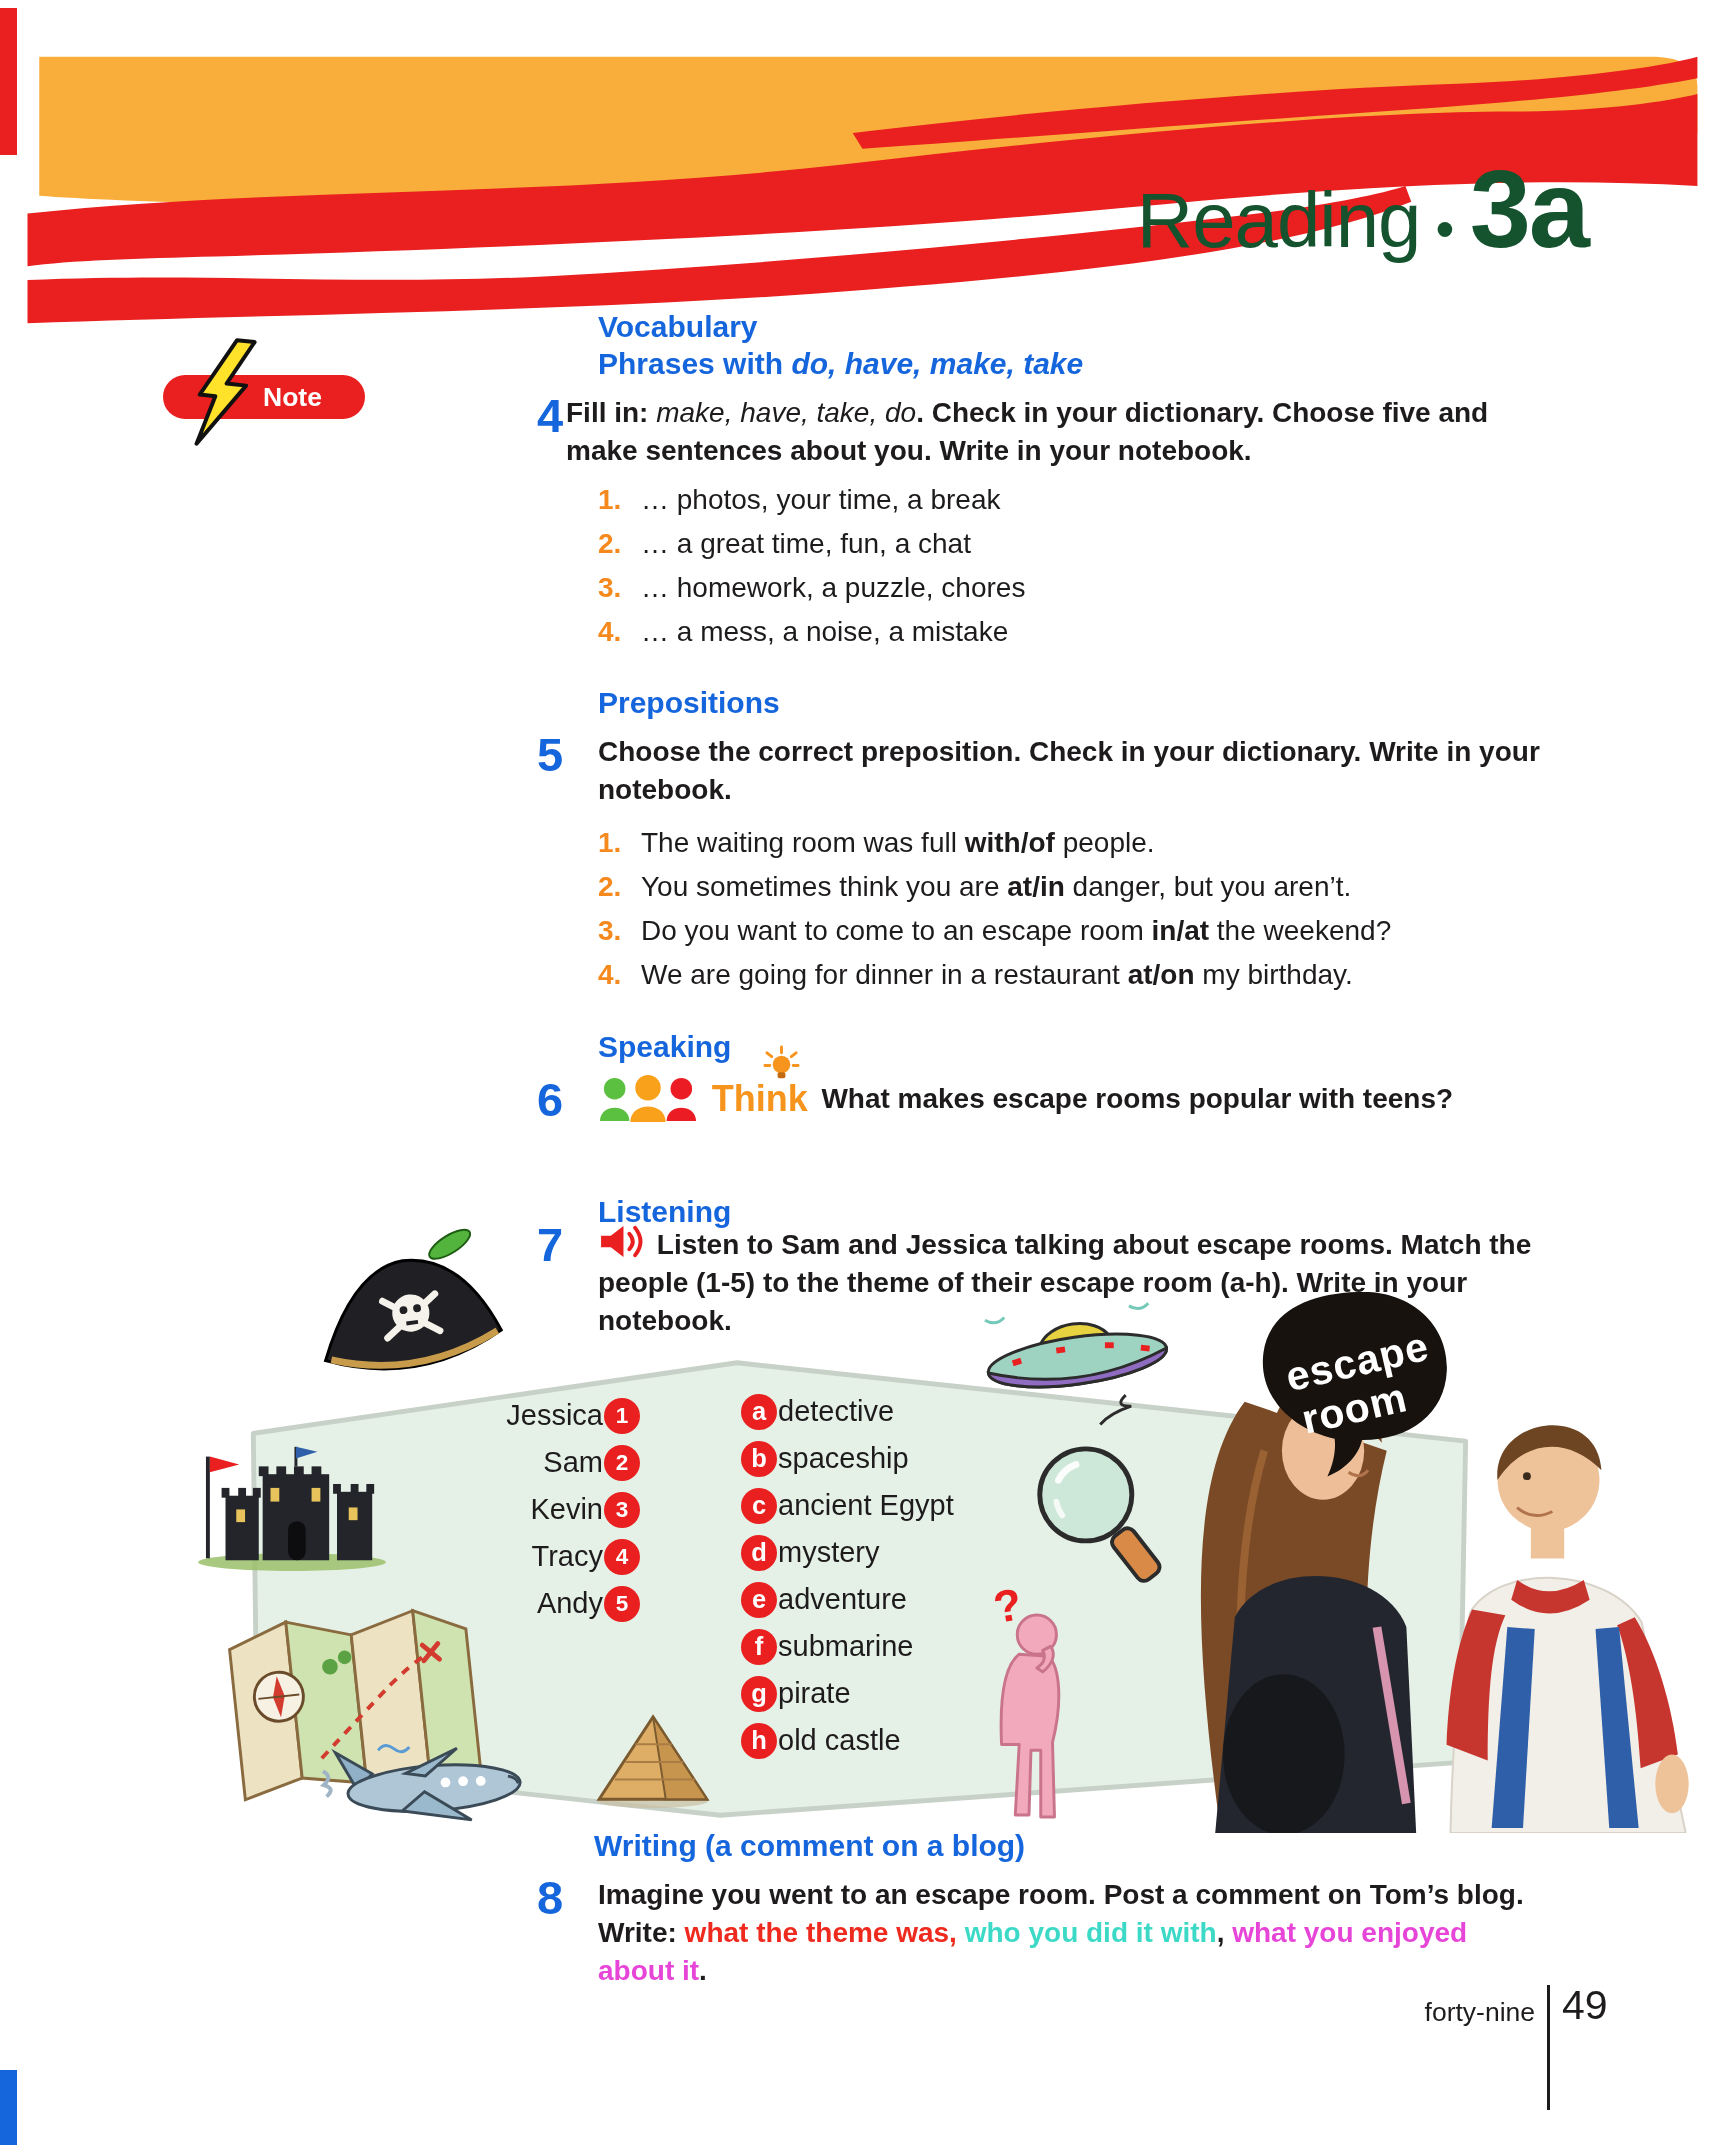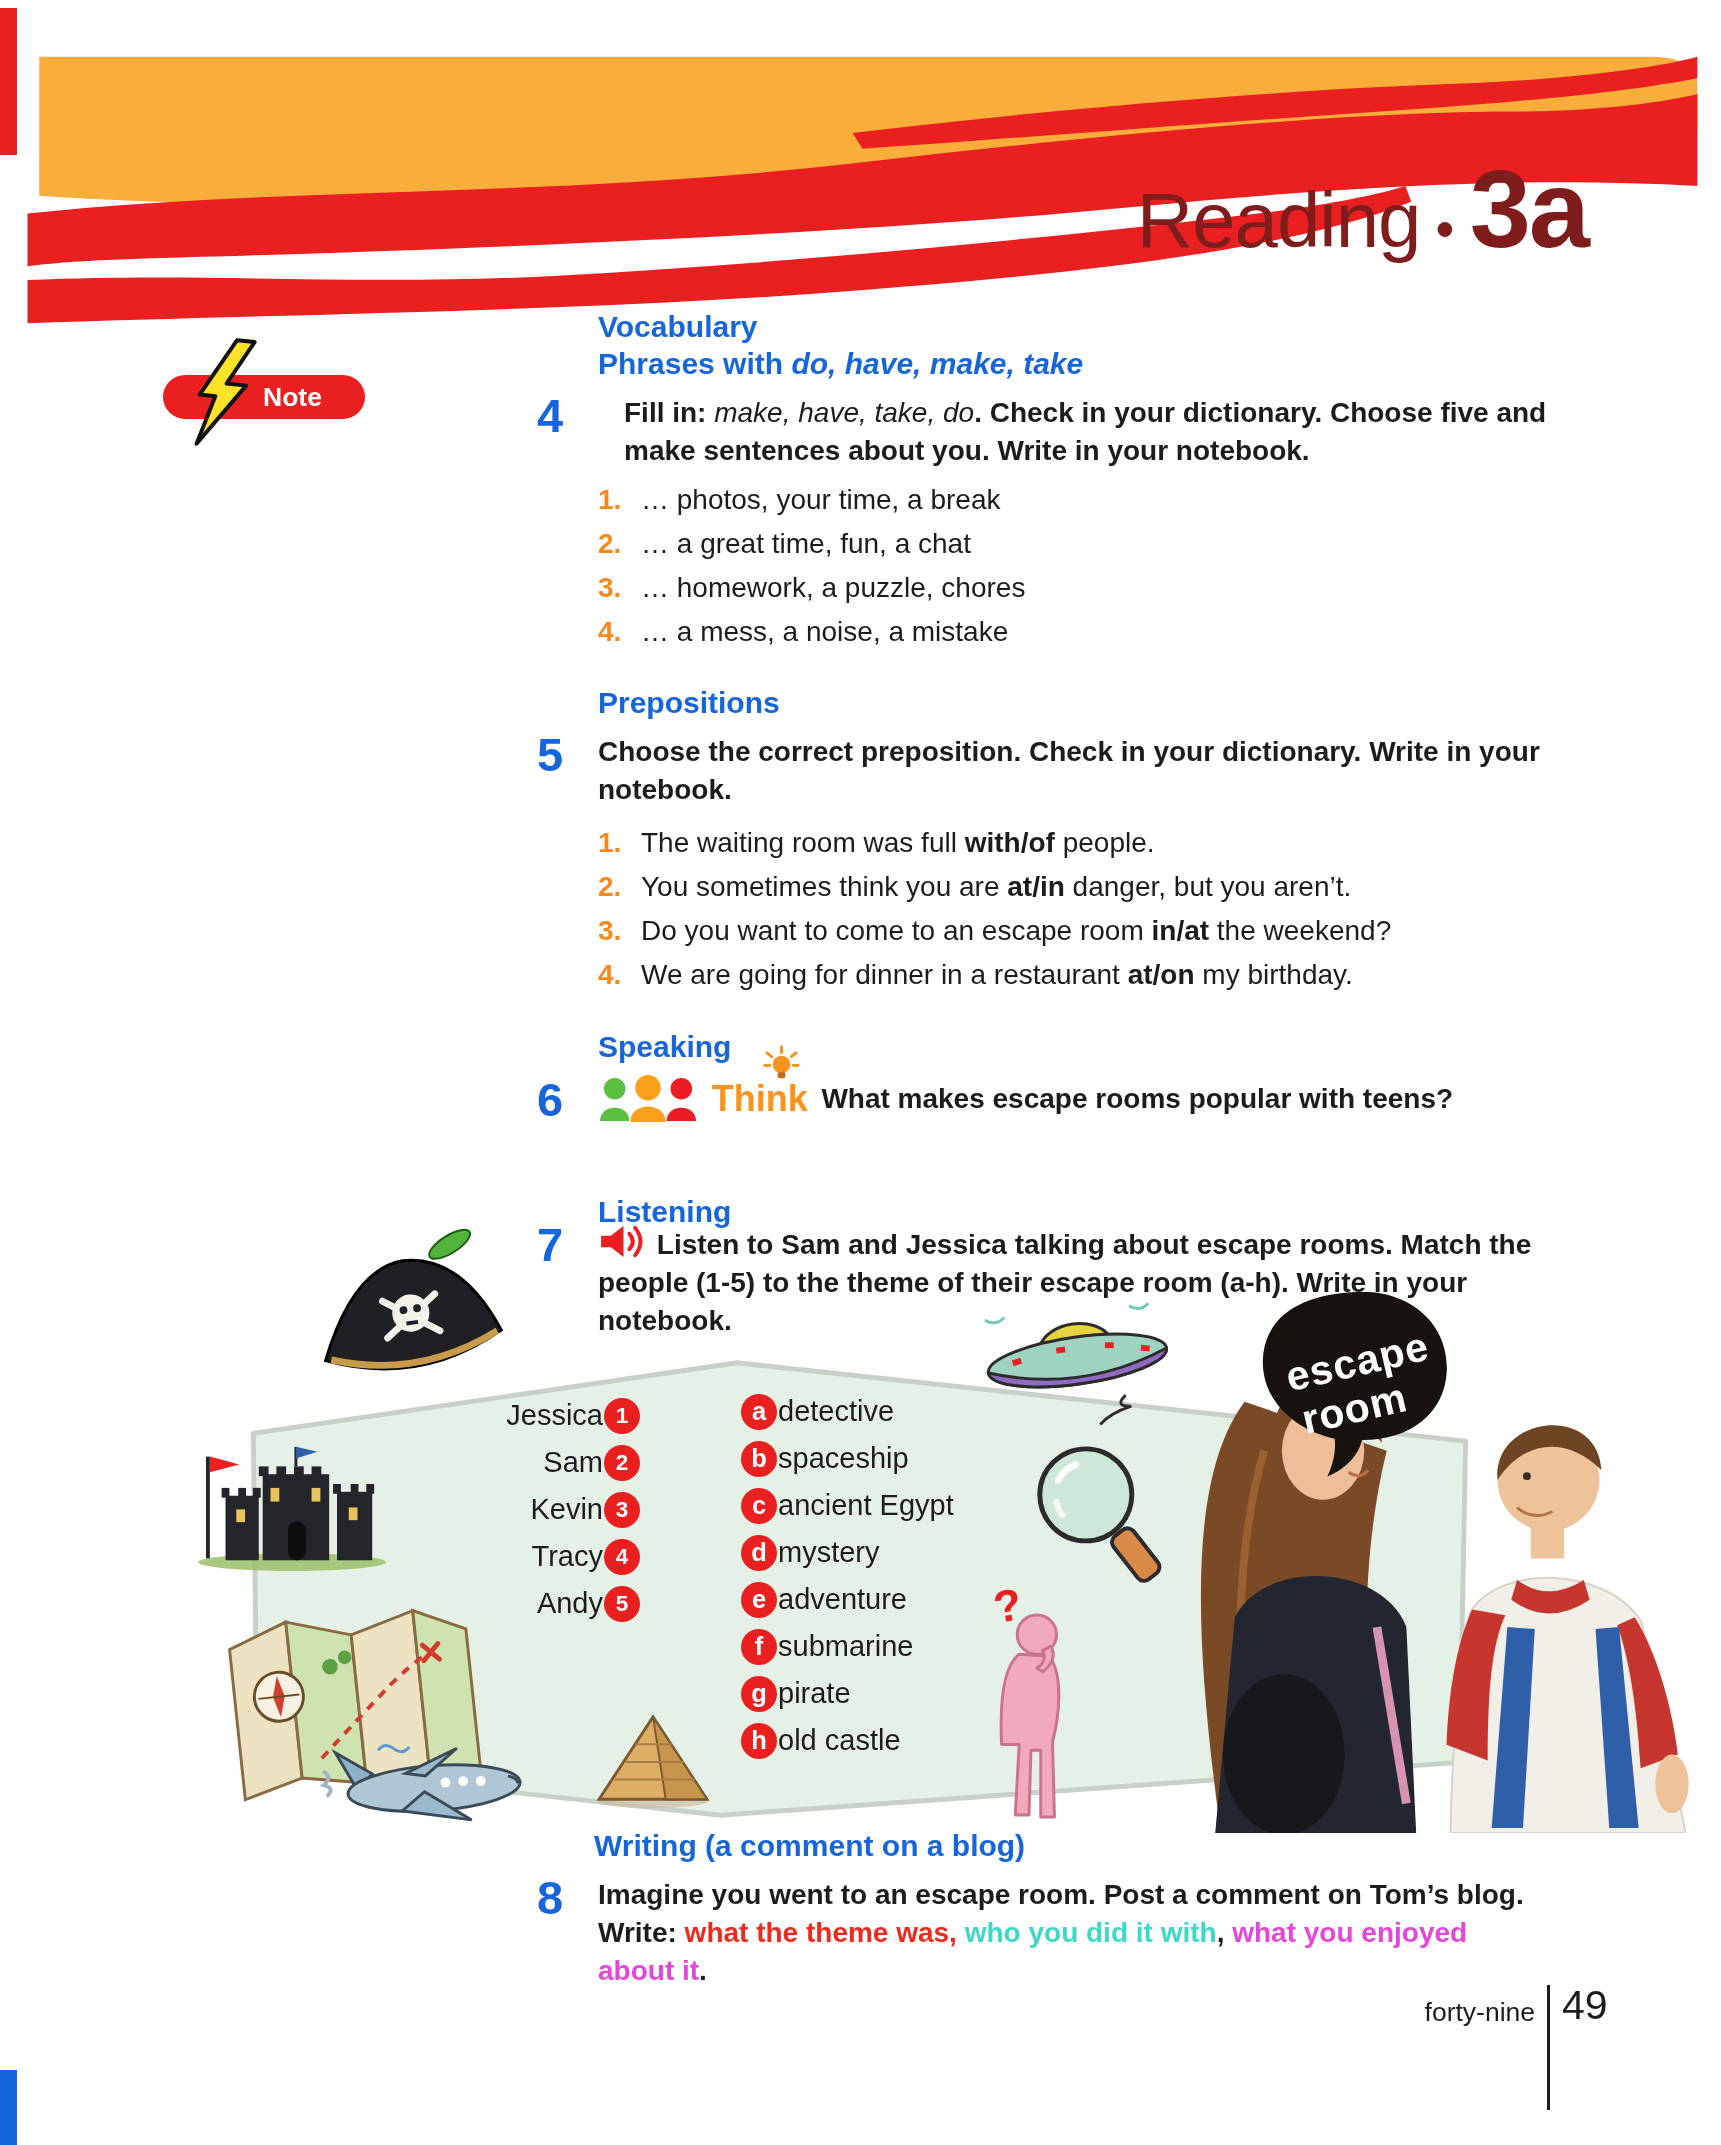--- a/index.html
+++ b/index.html
@@ -3,21 +3,21 @@
 <meta charset="utf-8">
 <style>
   * { margin:0; padding:0; box-sizing:border-box; }
   body { font-family:"Liberation Sans", sans-serif; background:#ffffff; }
   .page { position:relative; width:1721px; height:2146px; background:#ffffff; overflow:hidden; }
   .abs { position:absolute; }
 
   
   .edge-strip-top { left:0; top:7.8px; width:16.7px; height:147px; background:#E9201F; }
   .edge-strip-bottom { left:0; top:2070px; width:16.7px; height:75px; background:#1565DC; }
-  .title-row { top:145px; right:133px; display:flex; align-items:baseline; gap:15.7px; color:#7f1d1d; }
+  .title-row { top:145px; right:133px; display:flex; align-items:baseline; gap:15.7px; color:#14532d; }
   .title-main { font-size:78px; font-weight:normal; letter-spacing:-1px; }
   .title-sep { font-size:51px; font-weight:bold; }
   .title-module { font-size:110px; font-weight:bold; letter-spacing:-2px; }
 
   
   .note-pill { left:163px; top:375px; width:202px; height:44px; background:#E9201F; border-radius:22.5px;
     color:#ffffff; font-size:26.5px; font-weight:bold; display:flex; align-items:center; justify-content:center; padding-left:57px; }
   .note-box { left:163px; top:412px; width:295px; background:#FAF6D2; border-radius:15.7px; padding:19.6px 15.7px 21.6px 17.6px; }
   .note-heading { font-size:24.5px; font-weight:bold; color:#1E1B1C; margin-bottom:11.8px; }
   .note-body { font-size:23.5px; line-height:28px; color:#1E1B1C; }
@@ -92,21 +92,21 @@
   <svg class="abs bolt" width="69" height="116" viewBox="0 0 70 118">
     <path d="M44,3 L12,62 L28,62 L14,112 L58,48 L38,48 L62,3 Z" fill="#FFE32B" stroke="#111111" stroke-width="4" stroke-linejoin="round" transform="rotate(6 35 59)"></path>
   </svg>
 
   <div class="abs h-blue" style="left:598px;top:310px;">Vocabulary</div>
   <div class="abs h-blue" style="left:598px;top:347px;">
     <span>Phrases with </span><i>do, have, make, take</i>
   </div>
 
   <div class="abs exnum" style="left:537px;top:388px;">4</div>
-  <div class="abs instr" style="left:624px;top:394px;">
+  <div class="abs instr" style="left:566px;top:394px;">
     <span>Fill in: </span><i style="font-weight:normal;">make, have, take, do</i><span>. Check in your dictionary. Choose five and</span><br>
     <span>make sentences about you. Write in your notebook.</span>
   </div>
   <div class="abs itemlist" style="left:598px;top:478px;">
     <div class="item">
         <span class="onum">1.</span>
         <span>… photos, your time, a break</span>
       </div>
     <div class="item">
         <span class="onum">2.</span>

